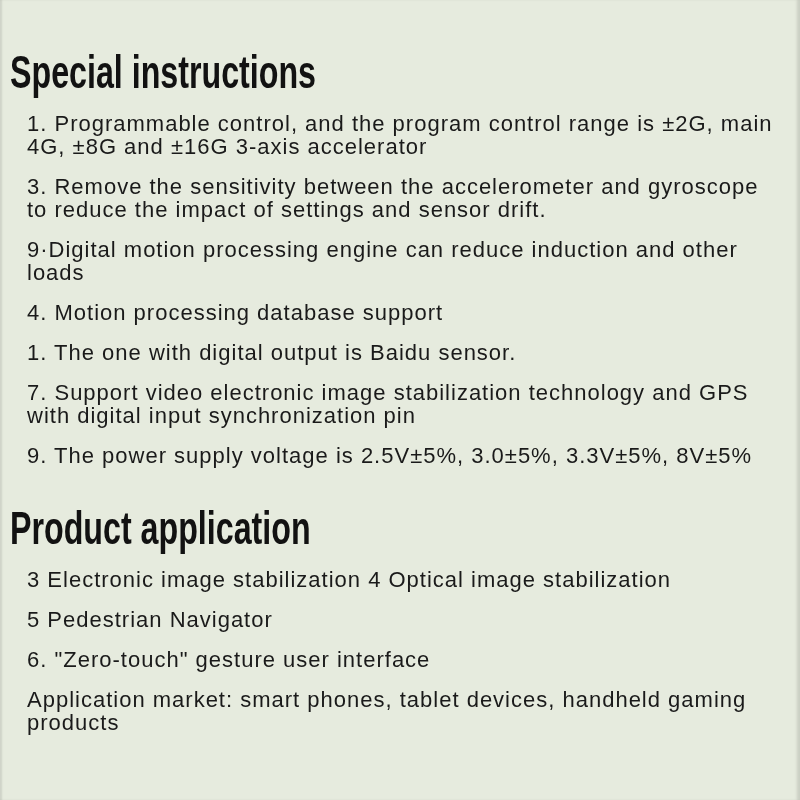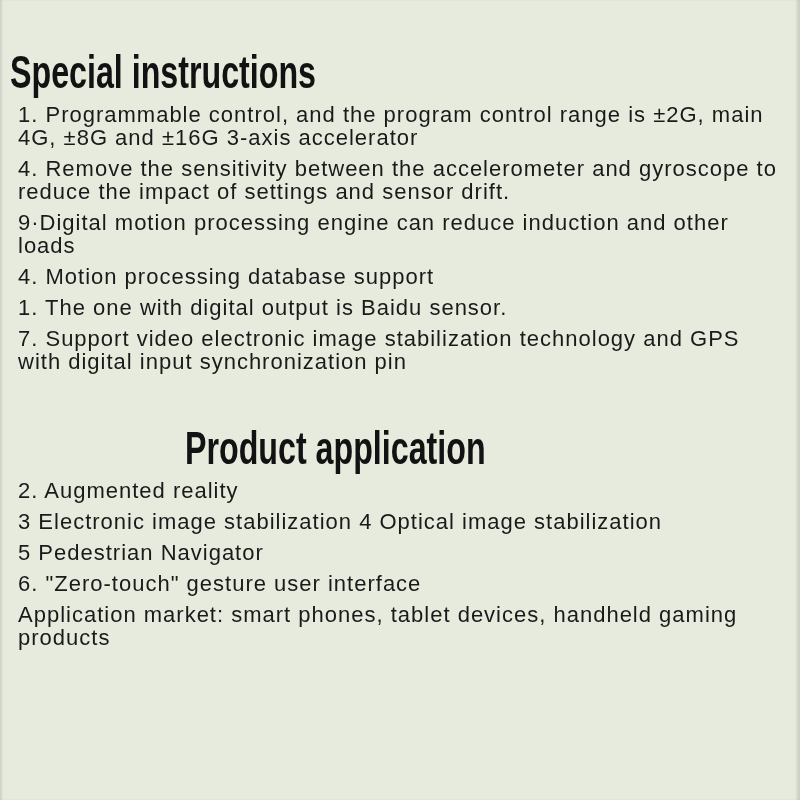--- a/index.html
+++ b/index.html
@@ -31,52 +31,51 @@
     color: #121212;
     white-space: nowrap;
   }
   .sec-heading .stretch {
     display: inline-block;
     transform: scaleX(0.70);
     transform-origin: 0 50%;
     white-space: nowrap;
   }
   .sec--application .sec-heading {
-    margin: 52px 0 0 0;
-    text-align: center;
+    margin: 38px 0 0 0;
   }
   .sec-items p {
-    margin: 8px;
+    margin: 17px;
     font-size: 22px;
     line-height: 23px;
     letter-spacing: 1px;
     color: #1a1a1a;
   }
 </style>
 </head>
 <body>
 
 <div class="page">
 
   <section class="sec sec--instructions">
     <h1 class="sec-heading"><span class="stretch">Special instructions</span></h1>
     <div class="sec-items">
       <p>1. Programmable control, and the program control range is ±2G, main 4G, ±8G and ±16G 3-axis accelerator</p>
-      <p>4. Remove the sensitivity between the accelerometer and gyroscope to reduce the impact of settings and sensor drift.</p>
+      <p>3. Remove the sensitivity between the accelerometer and gyroscope to reduce the impact of settings and sensor drift.</p>
       <p>9·Digital motion processing engine can reduce induction and other loads</p>
       <p>4. Motion processing database support</p>
       <p>1. The one with digital output is Baidu sensor.</p>
       <p>7. Support video electronic image stabilization technology and GPS with digital input synchronization pin</p>
+      <p>9. The power supply voltage is 2.5V±5%, 3.0±5%, 3.3V±5%, 8V±5%</p>
     </div>
   </section>
 
   <section class="sec sec--application">
     <h1 class="sec-heading"><span class="stretch">Product application</span></h1>
     <div class="sec-items">
-      <p>2. Augmented reality</p>
       <p>3 Electronic image stabilization 4 Optical image stabilization</p>
       <p>5 Pedestrian Navigator</p>
       <p>6. "Zero-touch" gesture user interface</p>
       <p>Application market: smart phones, tablet devices, handheld gaming products</p>
     </div>
   </section>
 
 </div>
 
 </body></html>

